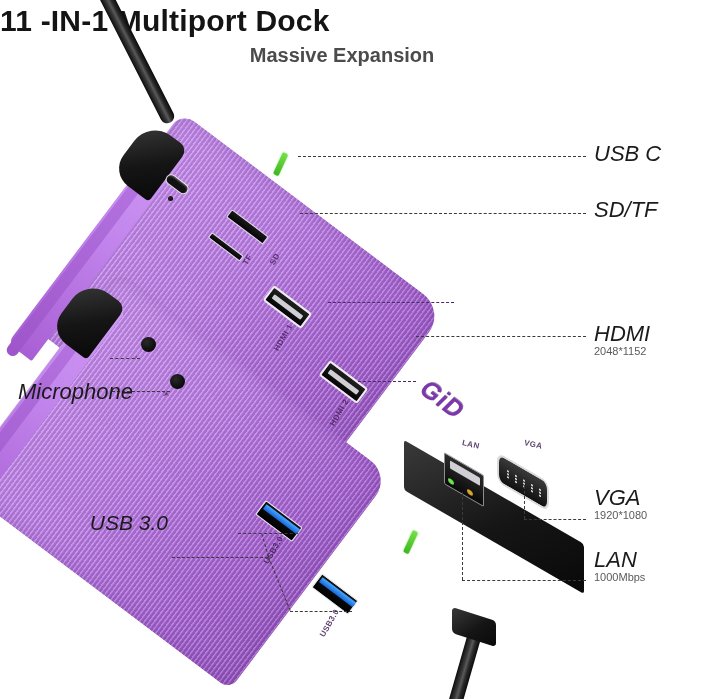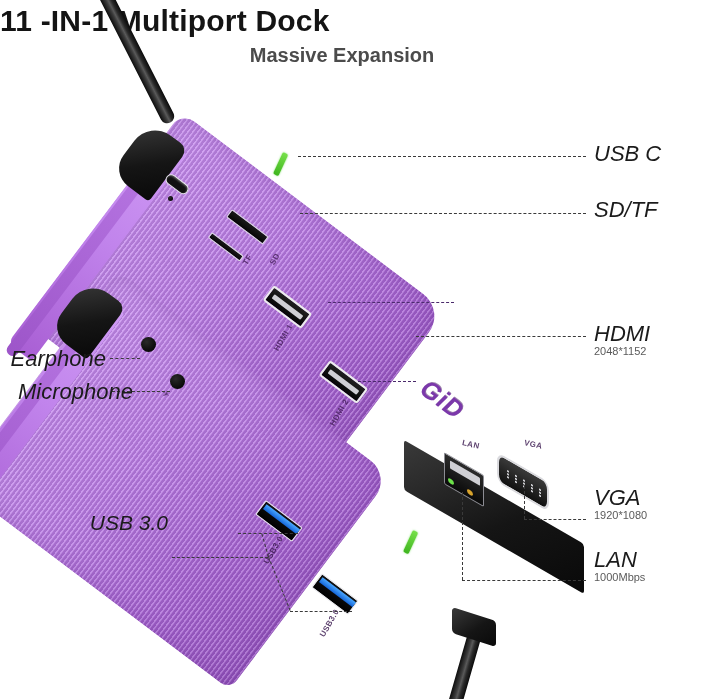--- a/index.html
+++ b/index.html
@@ -322,23 +322,20 @@
   <div class="callout right" style="left:594px; top:486px;">
     <div class="c-main">VGA</div>
     <div class="c-sub">1920*1080</div>
   </div>
 
   <div class="callout right" style="left:594px; top:548px;">
     <div class="c-main">LAN</div>
     <div class="c-sub">1000Mbps</div>
   </div>
 
-  <div class="callout left" style="left:0; top:347px; width:106px;">
-    <div class="c-main">Earphone</div>
-  </div>
 
   <div class="callout left" style="left:18px; top:380px; width:108px;">
     <div class="c-main">Microphone</div>
   </div>
 
   <div class="callout left leftblock" style="left:0; top:512px; width:168px;">
     <div class="c-main">USB 3.0</div>
   </div>
 
 </div>

